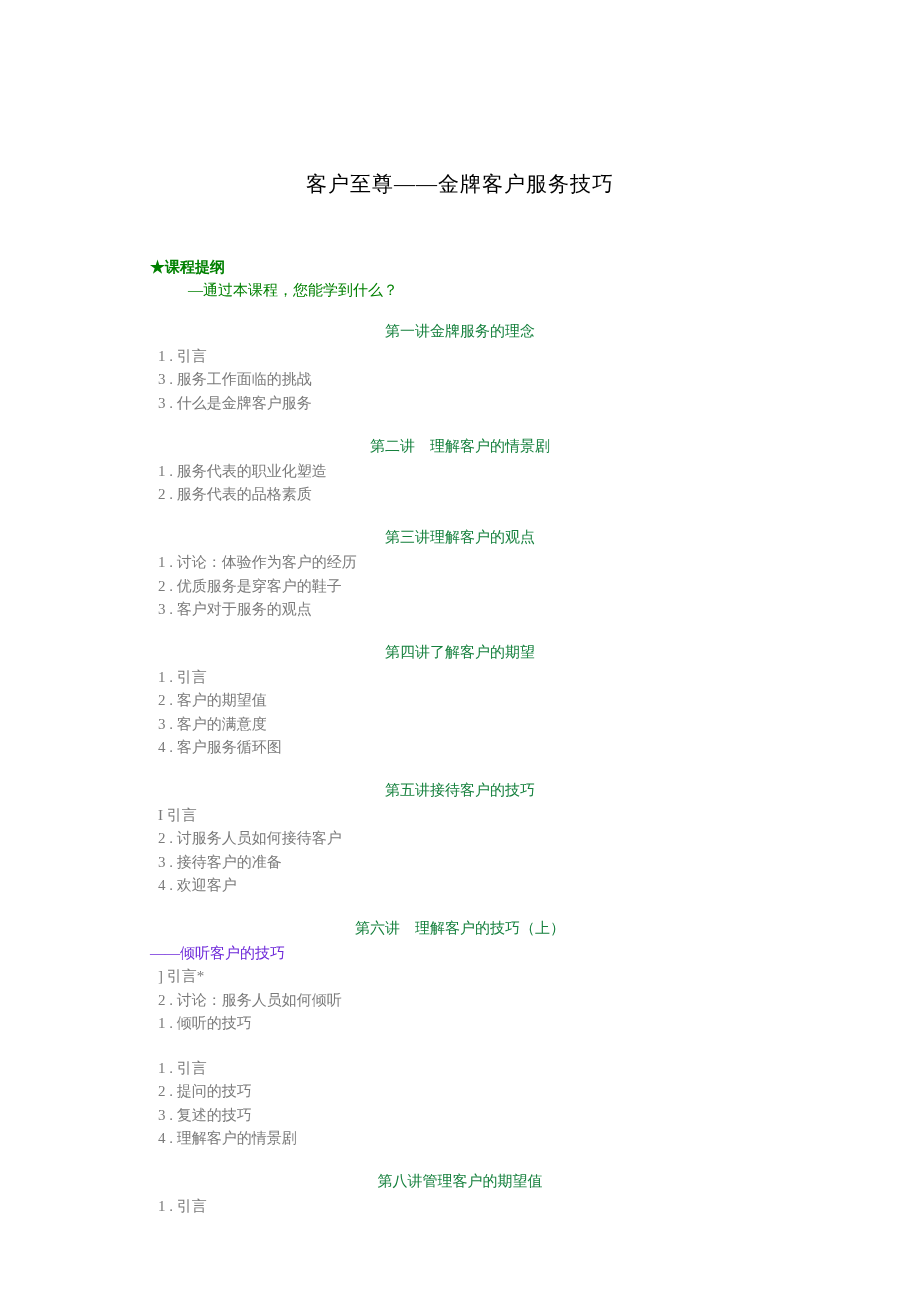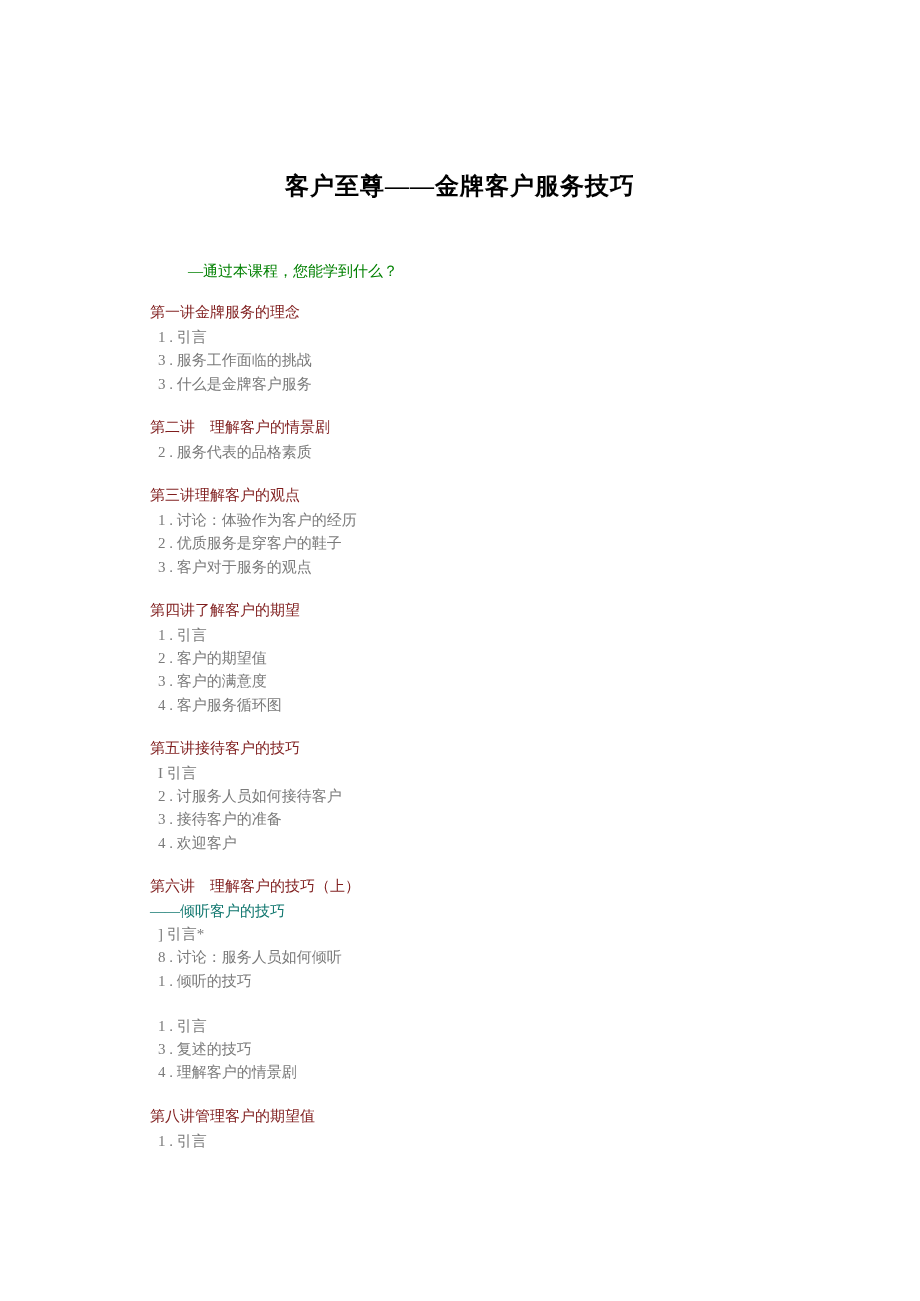--- a/index.html
+++ b/index.html
@@ -9,74 +9,78 @@
     font-family: "SimSun", "宋体", serif;
     font-size: 15px;
     width: 920px;
   }
   .page {
     padding: 170px 150px 60px 150px;
     box-sizing: border-box;
   }
   .title {
     text-align: center;
-    font-size: 24px;
+    font-size: 21px;
     color: #000;
     margin-bottom: 60px;
     letter-spacing: 1px;
-    font-weight: bold;
   }
   .outline-heading {
     color: #008000;
     font-weight: bold;
     margin-bottom: 4px;
   }
   .star {
     color: #008000;
   }
   .sub-intro {
     color: #008000;
     margin-left: 38px;
     margin-bottom: 22px;
   }
   .section {
     margin-bottom: 22px;
   }
   .section-title {
-    color: #7f1d1d;
+    color: #15803d;
     margin-bottom: 4px;
+    text-align: center;
   }
   .item {
     color: #7a7a7a;
     line-height: 1.55;
     margin-left: 8px;
   }
   .item-subtitle {
-    color: #0f766e;
+    color: #6d28d9;
     line-height: 1.55;
   }
 </style>
 </head>
 <body>
 
 <div class="page">
 
   <div class="title">客户至尊——金牌客户服务技巧</div>
 
+  <div class="outline-heading">
+    <span class="star">★</span><span>课程提纲</span>
+  </div>
   <div class="sub-intro">―通过本课程，您能学到什么？</div>
 
   <div class="section">
     <div class="section-title">第一讲金牌服务的理念</div>
     <div class="item">1 . 引言</div>
     <div class="item">3 . 服务工作面临的挑战</div>
     <div class="item">3 . 什么是金牌客户服务</div>
   </div>
 
   <div class="section">
     <div class="section-title">第二讲　理解客户的情景剧</div>
+    <div class="item">1 . 服务代表的职业化塑造</div>
     <div class="item">2 . 服务代表的品格素质</div>
   </div>
 
   <div class="section">
     <div class="section-title">第三讲理解客户的观点</div>
     <div class="item">1 . 讨论：体验作为客户的经历</div>
     <div class="item">2 . 优质服务是穿客户的鞋子</div>
     <div class="item">3 . 客户对于服务的观点</div>
   </div>
 
@@ -93,26 +97,27 @@
     <div class="item">I 引言</div>
     <div class="item">2 . 讨服务人员如何接待客户</div>
     <div class="item">3 . 接待客户的准备</div>
     <div class="item">4 . 欢迎客户</div>
   </div>
 
   <div class="section">
     <div class="section-title">第六讲　理解客户的技巧（上）</div>
     <div class="item-subtitle">——倾听客户的技巧</div>
     <div class="item">] 引言*</div>
-    <div class="item">8 . 讨论：服务人员如何倾听</div>
+    <div class="item">2 . 讨论：服务人员如何倾听</div>
     <div class="item">1 . 倾听的技巧</div>
   </div>
 
   <div class="section">
     <div class="item">1 . 引言</div>
+    <div class="item">2 . 提问的技巧</div>
     <div class="item">3 . 复述的技巧</div>
     <div class="item">4 . 理解客户的情景剧</div>
   </div>
 
   <div class="section">
     <div class="section-title">第八讲管理客户的期望值</div>
     <div class="item">1 . 引言</div>
   </div>
 
 </div>

